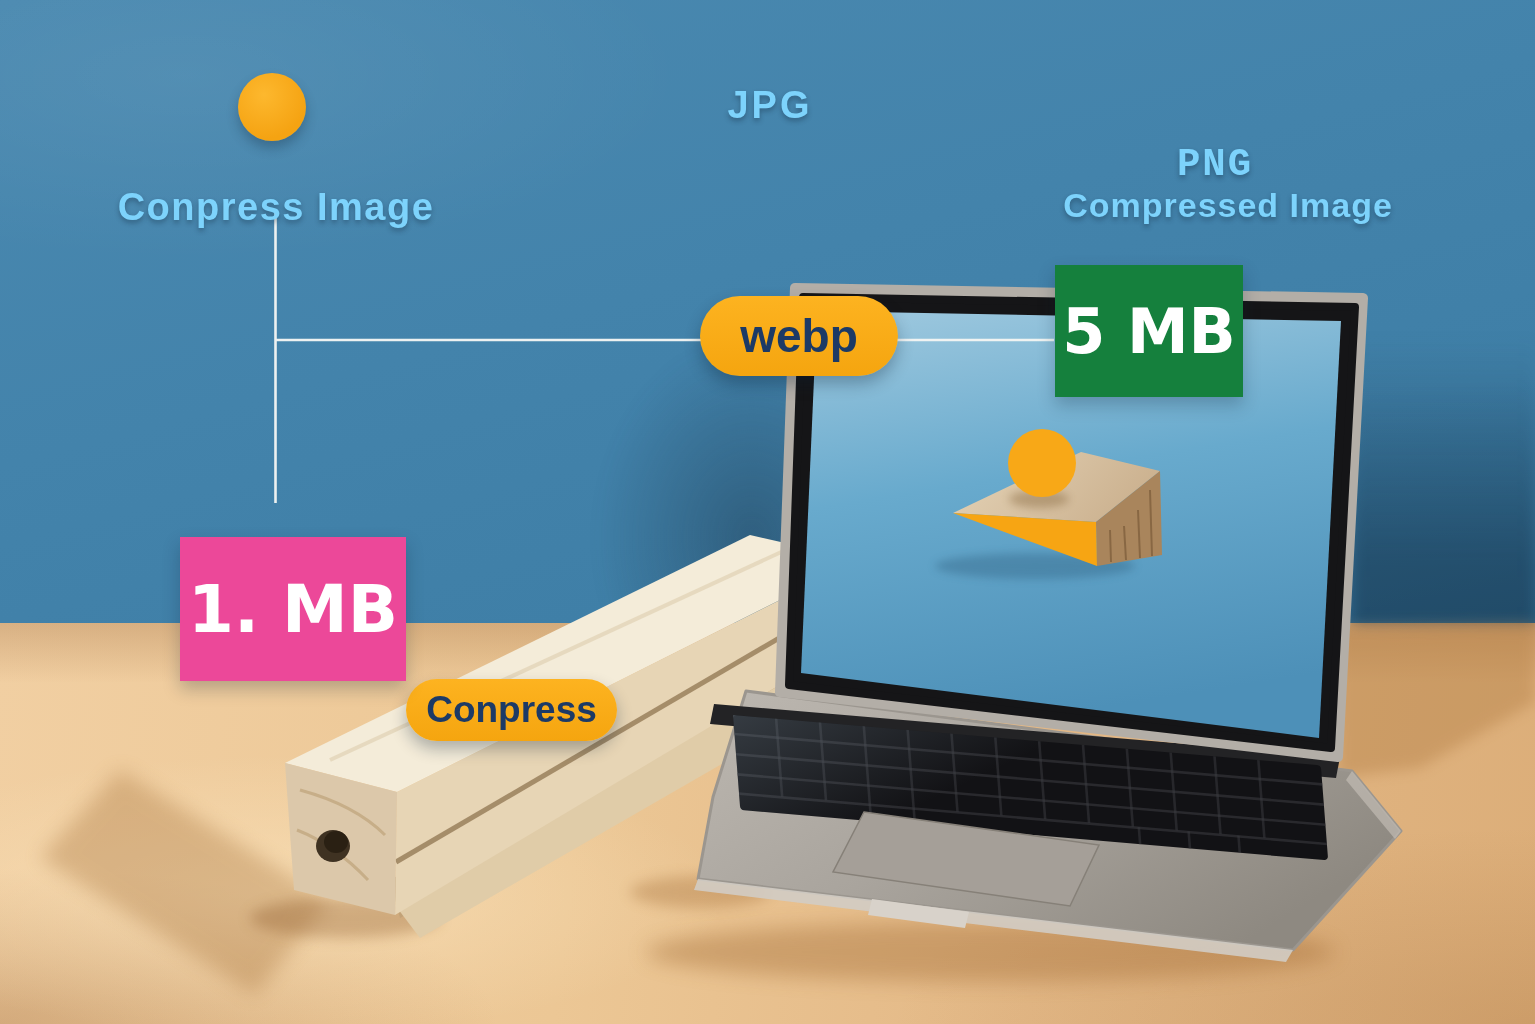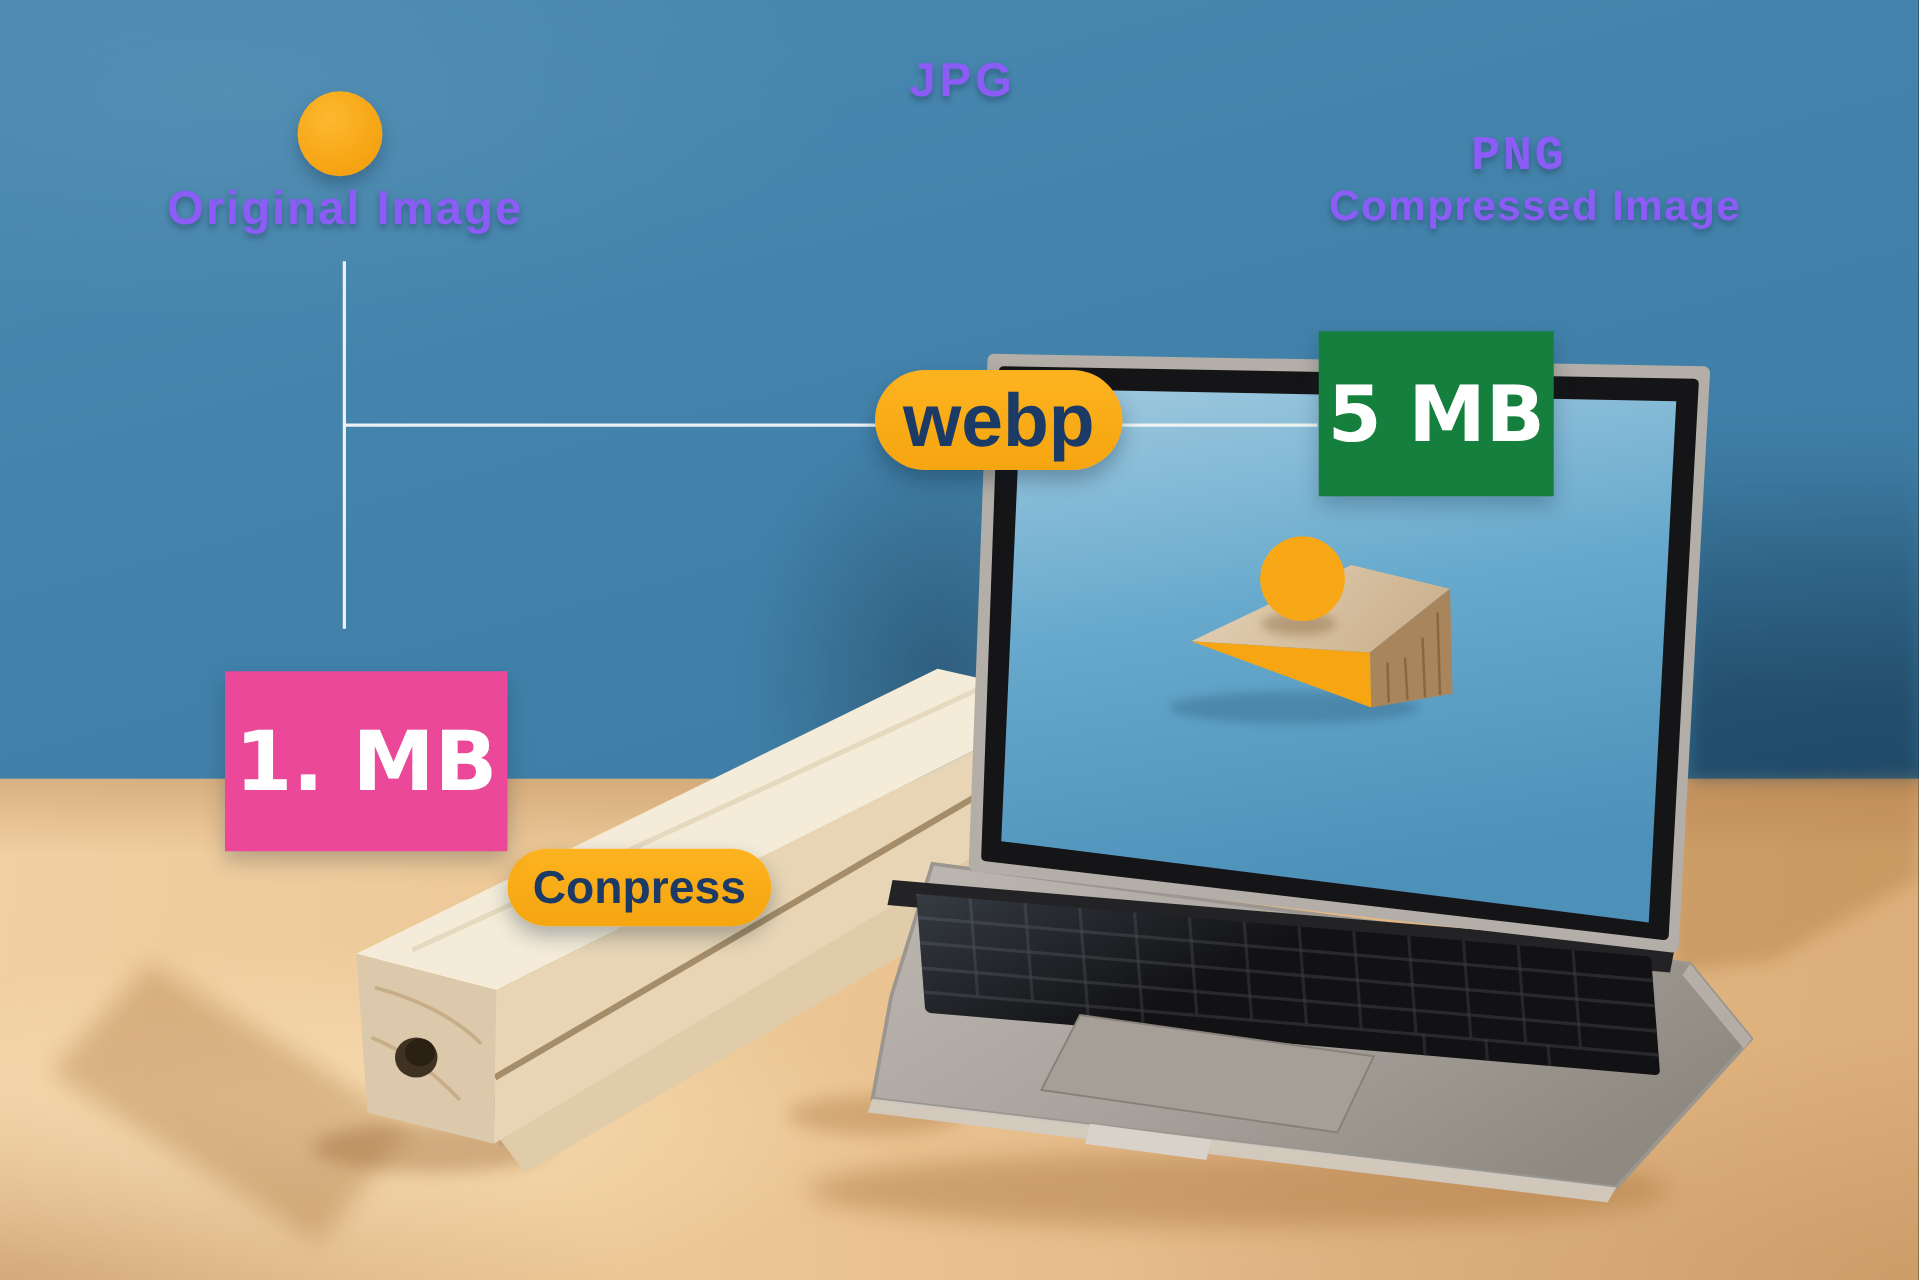--- a/index.html
+++ b/index.html
@@ -23,30 +23,30 @@
     filter:blur(6px);}
   .wall-shadow-right{position:absolute;left:1352px;top:335px;width:183px;height:290px;z-index:1;
     background:linear-gradient(to bottom, rgba(20,44,64,0), rgba(16,42,64,.42) 78%);
     filter:blur(7px);}
   
   svg.photo{position:absolute;left:0;top:0;z-index:2;}
   
   .dot{position:absolute;left:238px;top:73px;width:68px;height:68px;border-radius:50%;
     background:radial-gradient(circle at 38% 32%, #fdb82e, #f5a312 70%);
     box-shadow:0 7px 12px rgba(20,40,60,.30);z-index:5;}
-  .lbl{position:absolute;color:#8b5cf6;font-weight:bold;white-space:nowrap;z-index:5;
-    text-shadow:0 3px 5px rgba(18,40,60,.38);transform:translateX(-50%);}
+  .lbl{position:absolute;color:#7dd3fc;font-weight:bold;white-space:nowrap;z-index:5;
+    text-shadow:0 3px 5px rgba(18,40,60,.38);transform:translateX(-50%);margin-top:40px;}
   .lbl-original{left:276px;top:146px;font-size:38px;letter-spacing:1.5px;}
   .lbl-jpg{left:770px;top:44px;font-size:38px;letter-spacing:3px;}
   .lbl-png{left:1215px;top:103px;font-size:39px;letter-spacing:2px;font-family:Liberation Mono, monospace;}
   .lbl-compressed{left:1228px;top:146px;font-size:34px;letter-spacing:1px;}
   .pill{position:absolute;display:flex;align-items:center;justify-content:center;
     background:linear-gradient(180deg,#fdb320,#f5a50f);color:#1c3a66;font-weight:bold;
     border-radius:999px;box-shadow:0 8px 16px rgba(10,30,50,.30);z-index:5;}
-  .pill-webp{left:700px;top:296px;width:198px;height:80px;font-size:60px;}
+  .pill-webp{left:700px;top:296px;width:198px;height:80px;font-size:46px;}
   .pill-compress{left:406px;top:679px;width:211px;height:62px;font-size:37px;}
   .size-box{position:absolute;display:flex;align-items:center;justify-content:center;
     color:#fff;font-weight:bold;box-shadow:0 8px 16px rgba(10,30,50,.25);z-index:5;
     font-family:"DejaVu Sans","Liberation Sans",sans-serif;}
   .box-5mb{left:1055px;top:265px;width:188px;height:132px;background:#15803d;font-size:62px;}
   .box-1mb{left:180px;top:537px;width:226px;height:144px;background:#ec4899;font-size:66px;}
 </style>
 </head>
 <body>
 
@@ -169,21 +169,21 @@
     </g>
 
     <g stroke="#f4f6f4" stroke-width="2.6" opacity=".96">
       <line x1="275.5" y1="209" x2="275.5" y2="503"></line>
       <line x1="276" y1="340" x2="1054" y2="340"></line>
     </g>
   </svg>
 
   <div class="dot"></div>
 
-  <div class="lbl lbl-original">Original Image</div>
+  <div class="lbl lbl-original">Conpress Image</div>
   <div class="lbl lbl-jpg">JPG</div>
   <div class="lbl lbl-png">PNG</div>
   <div class="lbl lbl-compressed">Compressed Image</div>
 
   <div class="pill pill-webp">webp</div>
   <div class="pill pill-compress">Conpress</div>
 
   <div class="size-box box-5mb">5 MB</div>
   <div class="size-box box-1mb">1. MB</div>
 

